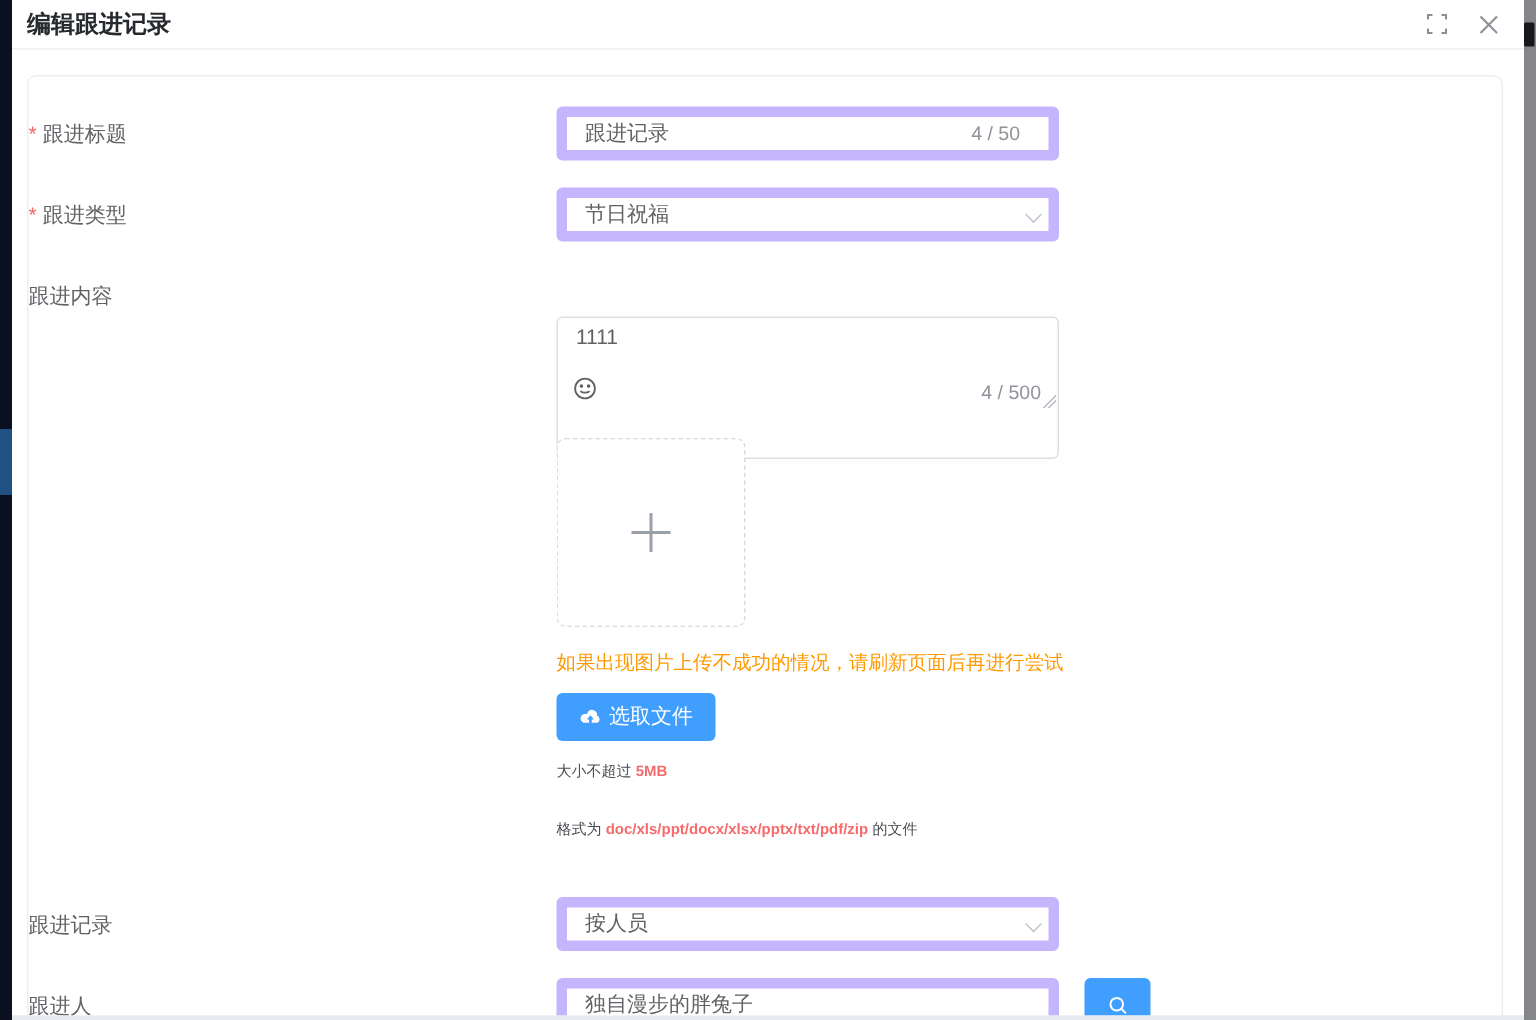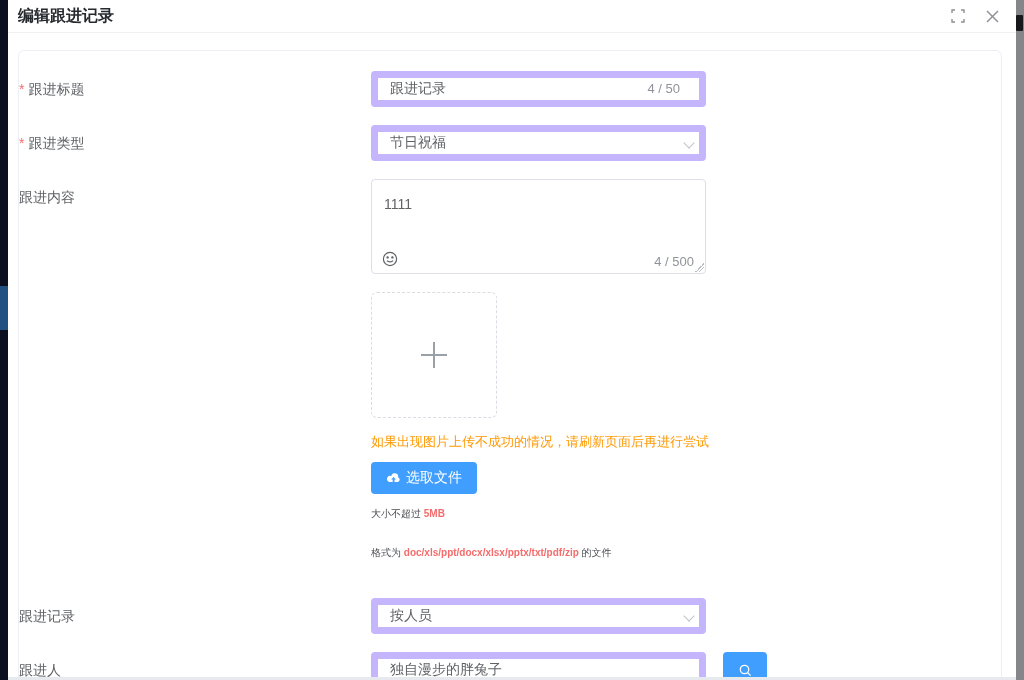--- a/index.html
+++ b/index.html
@@ -32,21 +32,21 @@
   .ipt { width:335px; height:36px; border:7px solid #c4b5fd; border-radius:4px; padding:0 62px 0 12px;
     font-size:14px; color:#606266; font-family:inherit; outline:none; background:#fff; }
   .ipt.sel { padding-right:30px; }
   .counter { position:absolute; right:26px; top:0; line-height:36px; font-size:13px; color:#909399; }
   .chevron { position:absolute; right:13px; top:14px; width:8px; height:8px;
     border-left:1.4px solid #c0c4cc; border-bottom:1.4px solid #c0c4cc; transform:rotate(-45deg); pointer-events:none; }
 
   
   .ta-wrap { position:relative; width:335px; height:95px; }
   .ta { width:335px; height:95px; border:1px solid #dcdfe6; border-radius:4px; resize:none;
-    padding:16px 12px 28px 12px; font-size:14px; color:#606266; font-family:inherit; outline:none; }
+    padding:4px 12px 28px 12px; font-size:14px; color:#606266; font-family:inherit; outline:none;margin-top:32px; }
   .ta-emoji { position:absolute; left:11px; bottom:7px; width:16px; height:16px; cursor:pointer; }
   .ta-counter { position:absolute; right:12px; bottom:5px; font-size:13px; color:#909399; background:#fff;margin-left:10px; }
   .ta-resize { position:absolute; right:2px; bottom:2px; width:9px; height:9px;
     background:linear-gradient(135deg, transparent 0 50%, #b9bcc2 50% 56%, transparent 56% 70%, #b9bcc2 70% 76%, transparent 76%); }
 
   
   .upload-sec { margin-left:352px; }
   .dropzone { width:126px; height:126px; border:1px dashed #d9dce2; border-radius:6px; position:relative;
     margin-bottom:15px; cursor:pointer; background:#fff; }
   .plus { position:absolute; left:50%; top:50%; width:26px; height:26px; transform:translate(-50%,-50%); }

